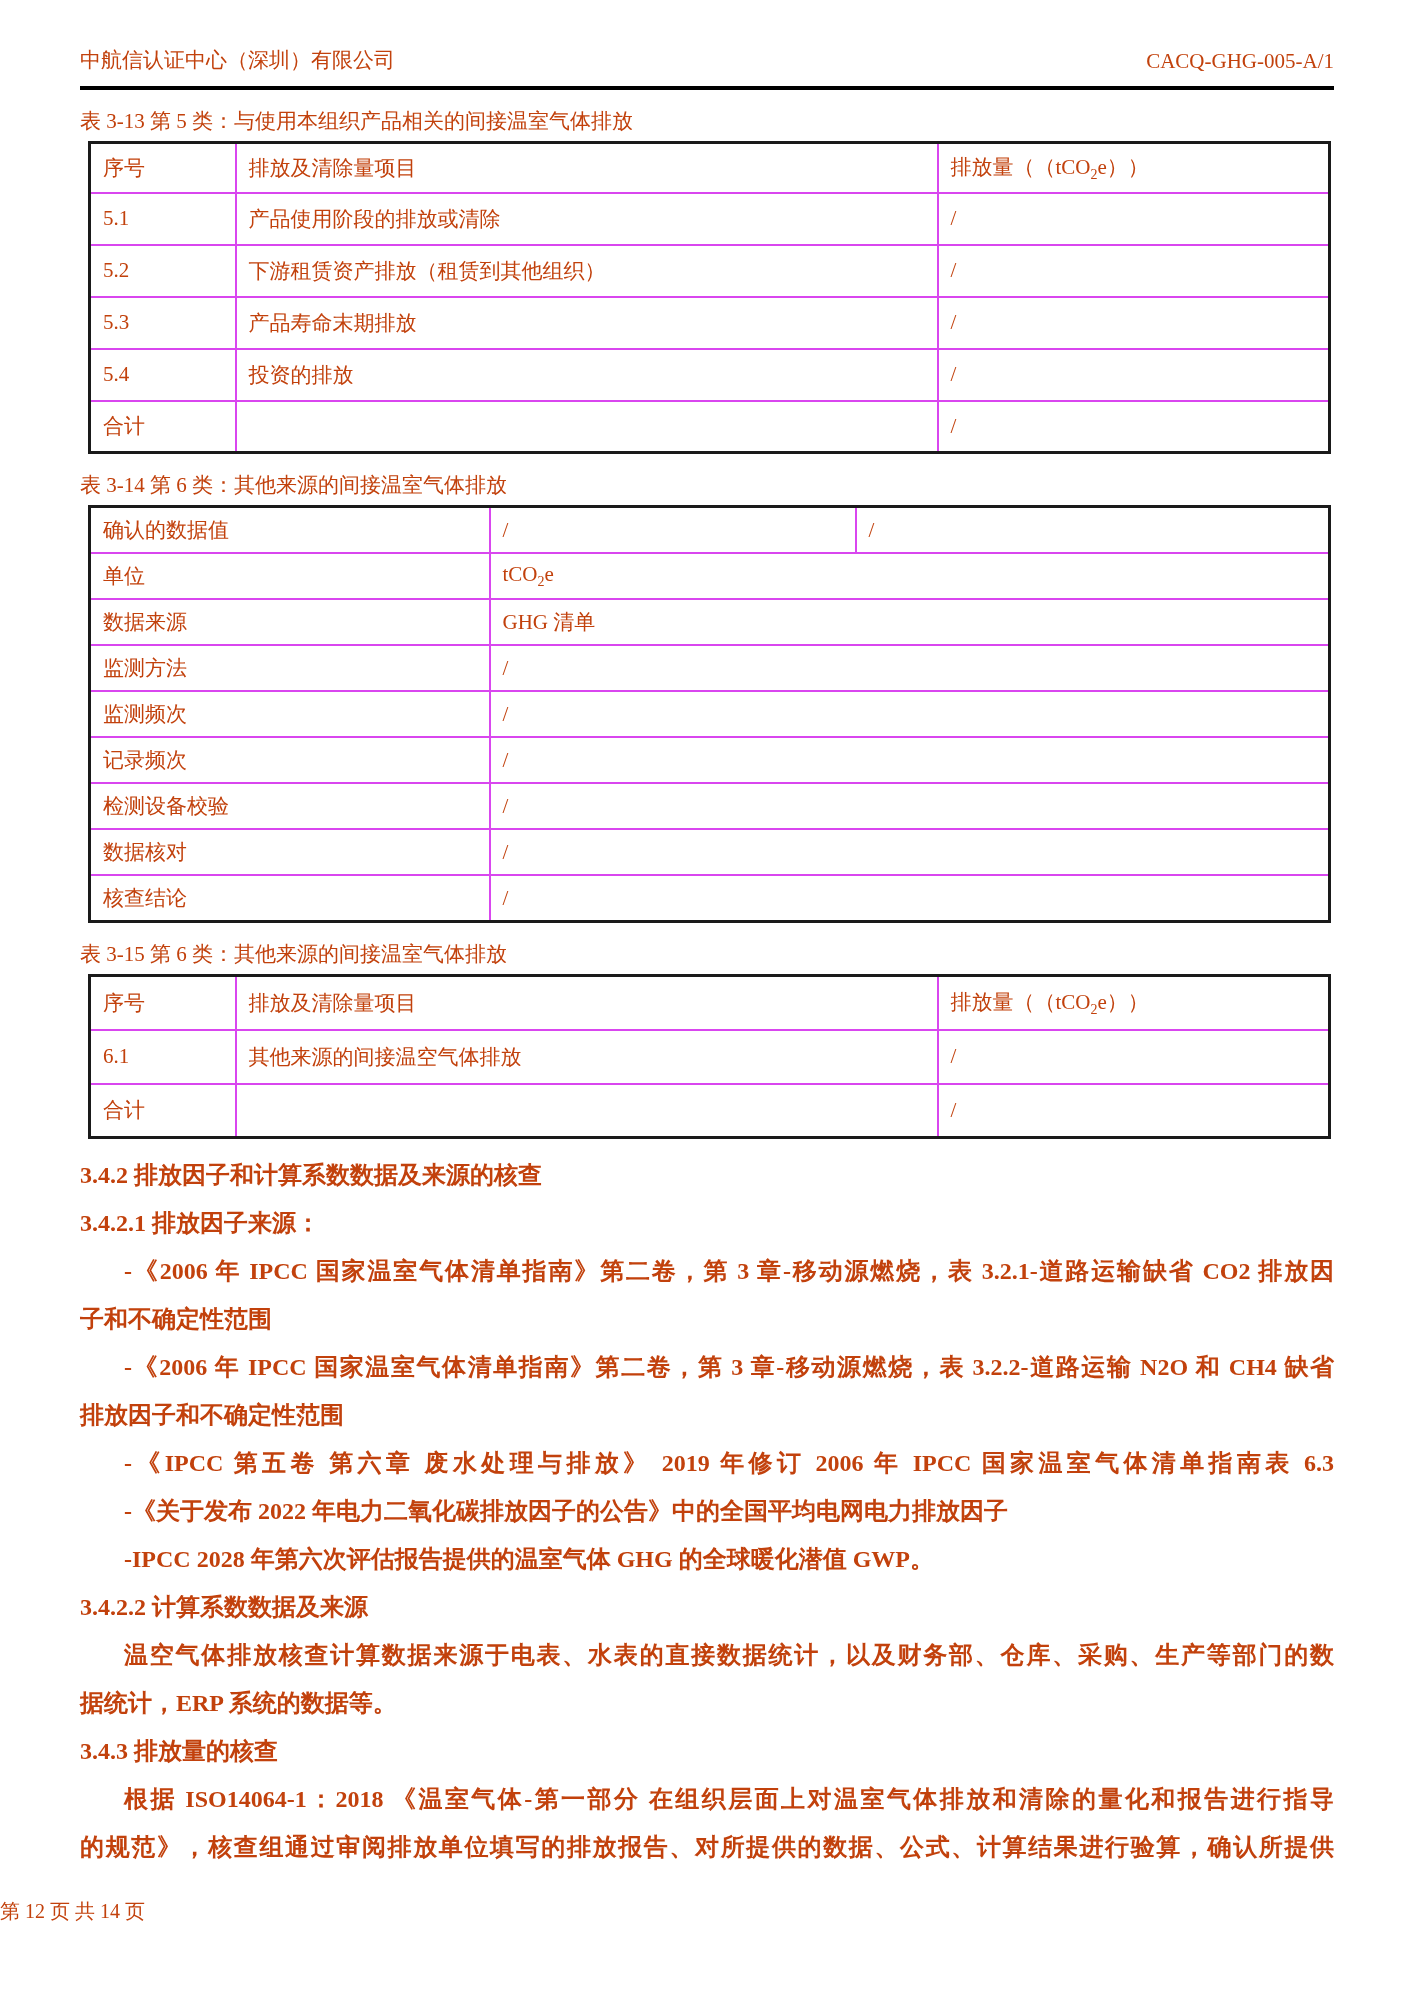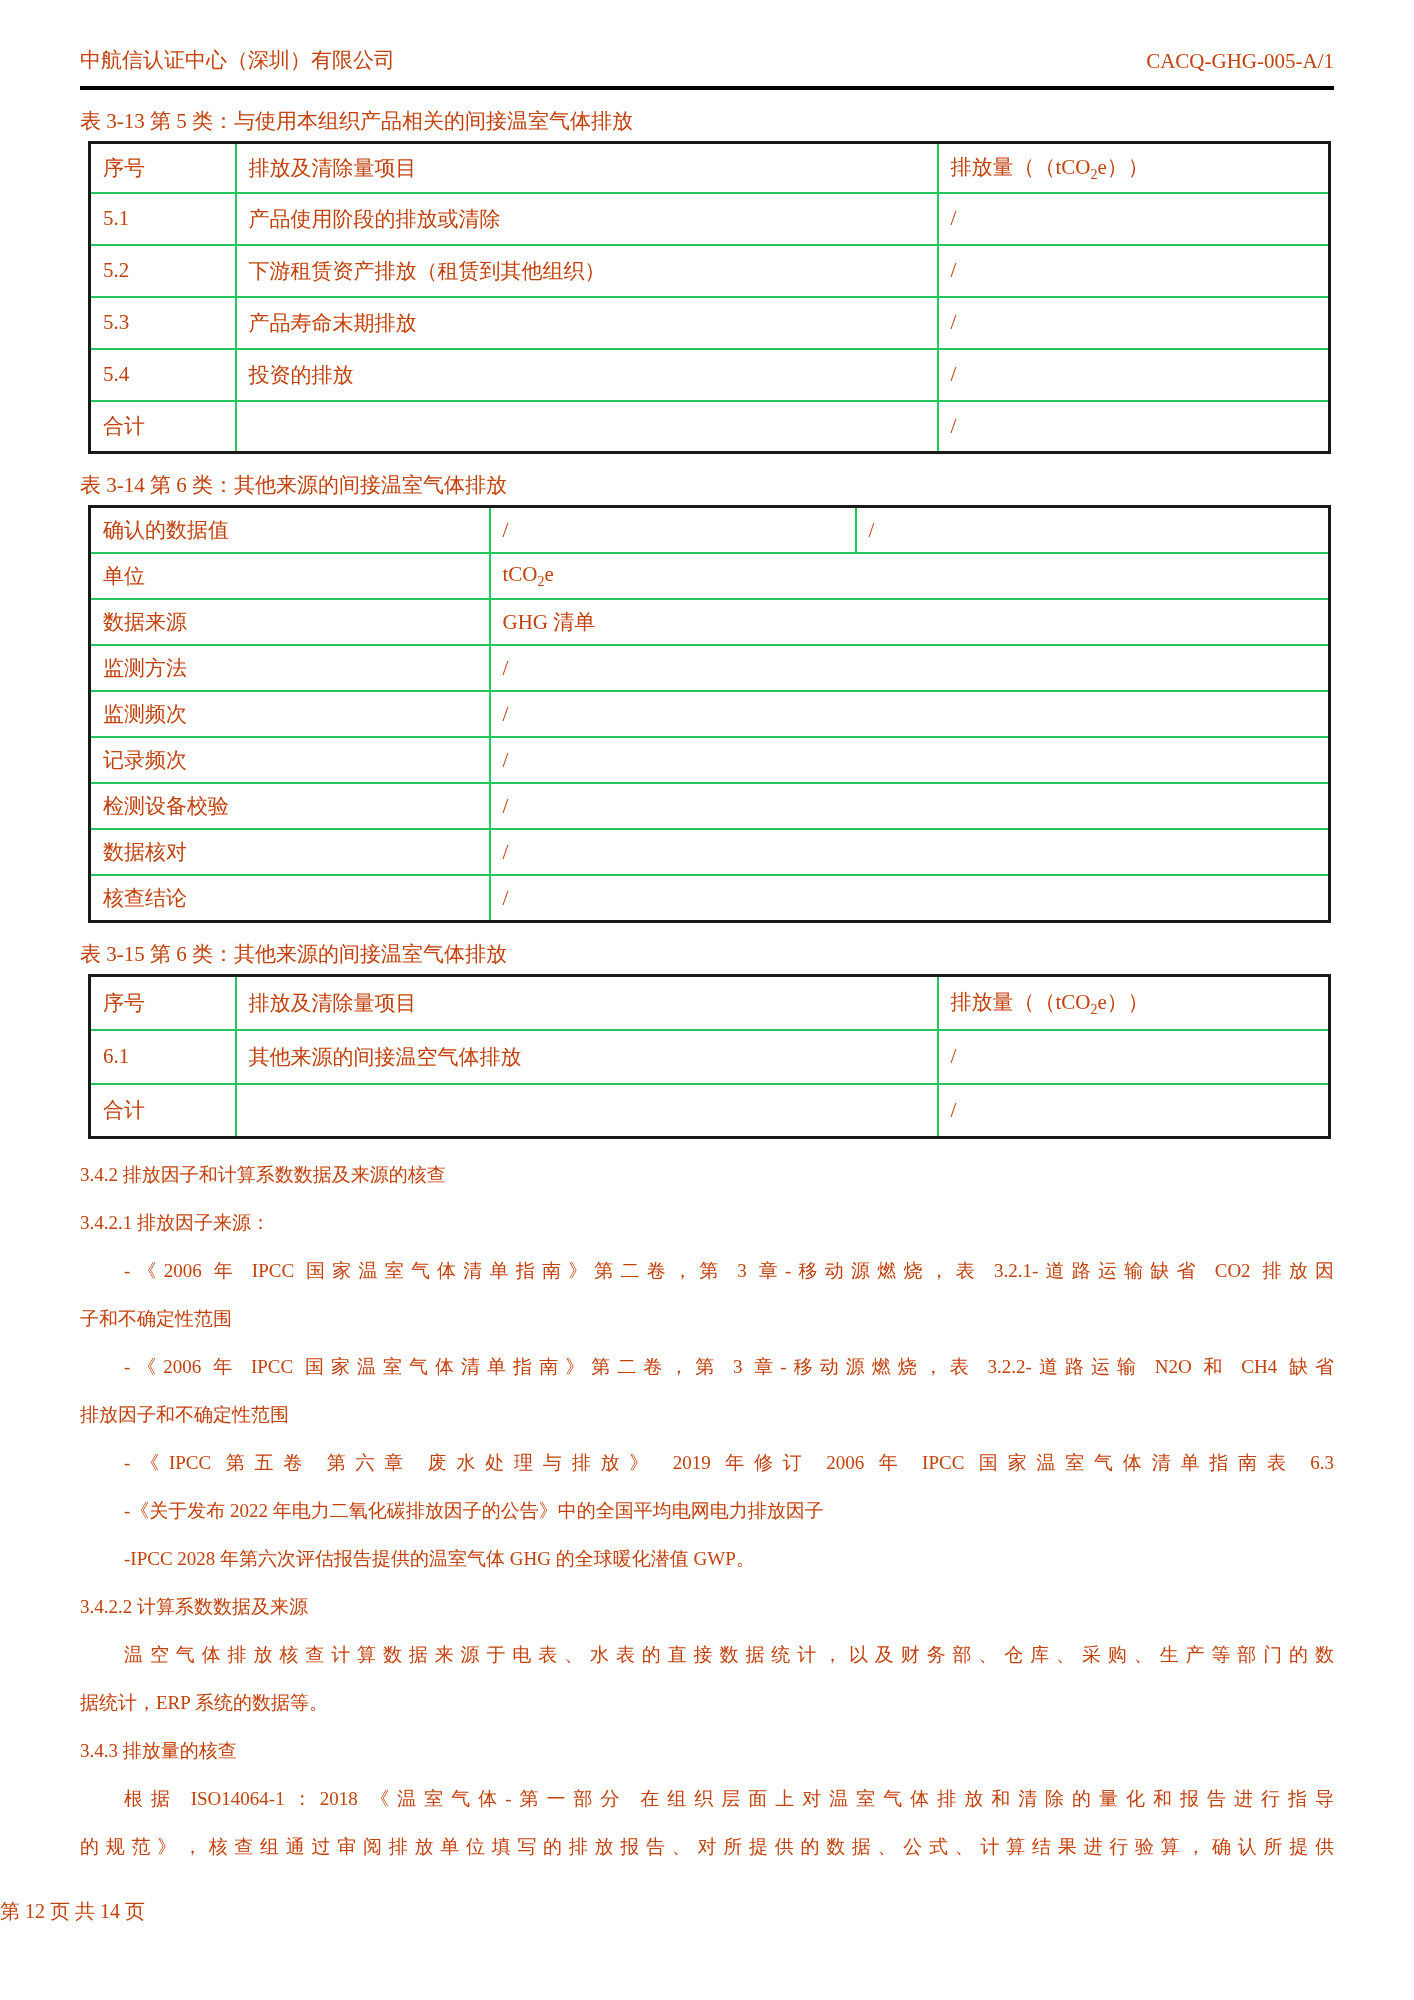--- a/index.html
+++ b/index.html
@@ -6,28 +6,28 @@
   .page{
     width:1414px;height:2000px;background:#ffffff;position:relative;
     box-sizing:border-box;padding:46px 80px 0 80px;
     font-family:"Liberation Serif","DejaVu Serif",serif;
     color:#c2410c;overflow:hidden;
   }
   .doc-header{display:flex;justify-content:space-between;align-items:flex-end;font-size:21px;}
   .header-rule{border:none;border-top:4px solid #000;margin:12px 0 0 0;}
   .tbl-caption{font-size:21px;margin:17px 0 6px 0;}
   table{border-collapse:collapse;table-layout:fixed;width:1240px;margin-left:8px;border:3px solid #1a1a1a;}
-  td{border:2px solid #22c55e;font-size:21px;padding:8px 12px;vertical-align:middle;overflow:hidden;}
+  td{border:2px solid #d946ef;font-size:21px;padding:8px 12px;vertical-align:middle;overflow:hidden;}
   .t313 tr{height:52px;}
   .t313 tr.head-row{height:50px;}
   .t314 tr{height:42px;}
   .t315 tr{height:54px;}
   sub{font-size:14px;}
   .text-block{margin-top:12px;}
-  .line{font-size:19px;line-height:48px;}
+  .line{font-size:24px;line-height:48px;font-weight:bold;}
   .indent{text-indent:44px;}
   .just{text-align:justify;text-align-last:justify;}
   .doc-footer{position:absolute;left:0;right:0;top:1898px;font-size:20px;}
 </style>
 </head>
 <body>
 
 <div class="page">
 
   <div class="doc-header">

